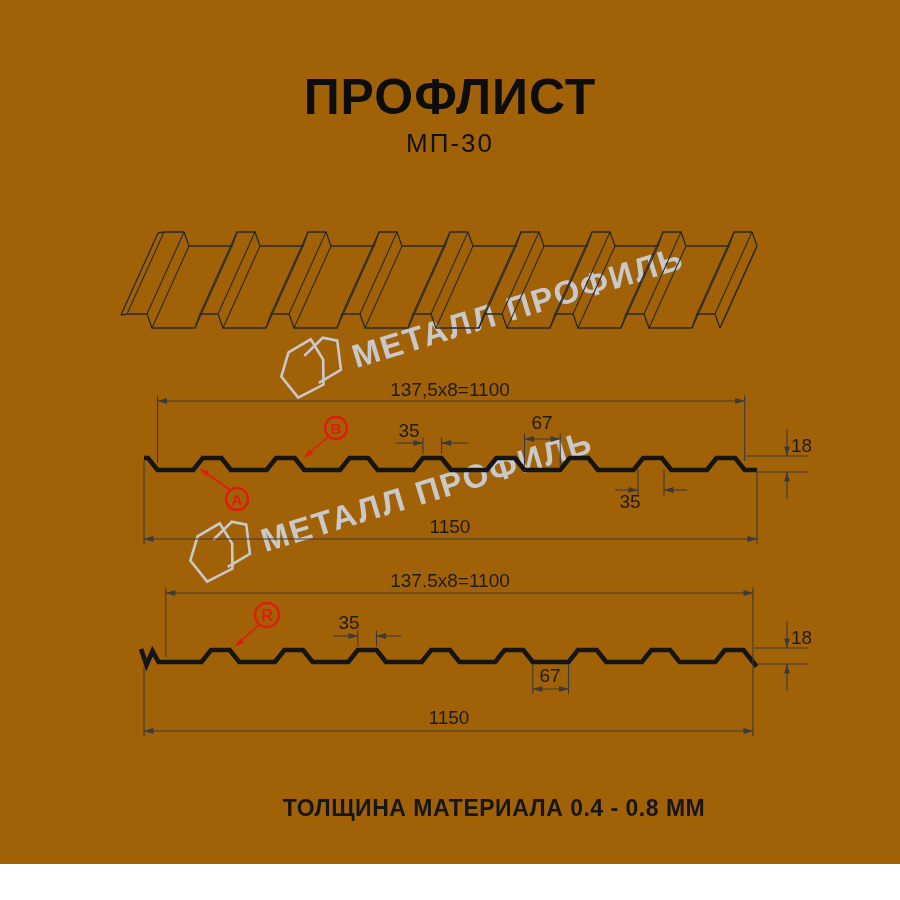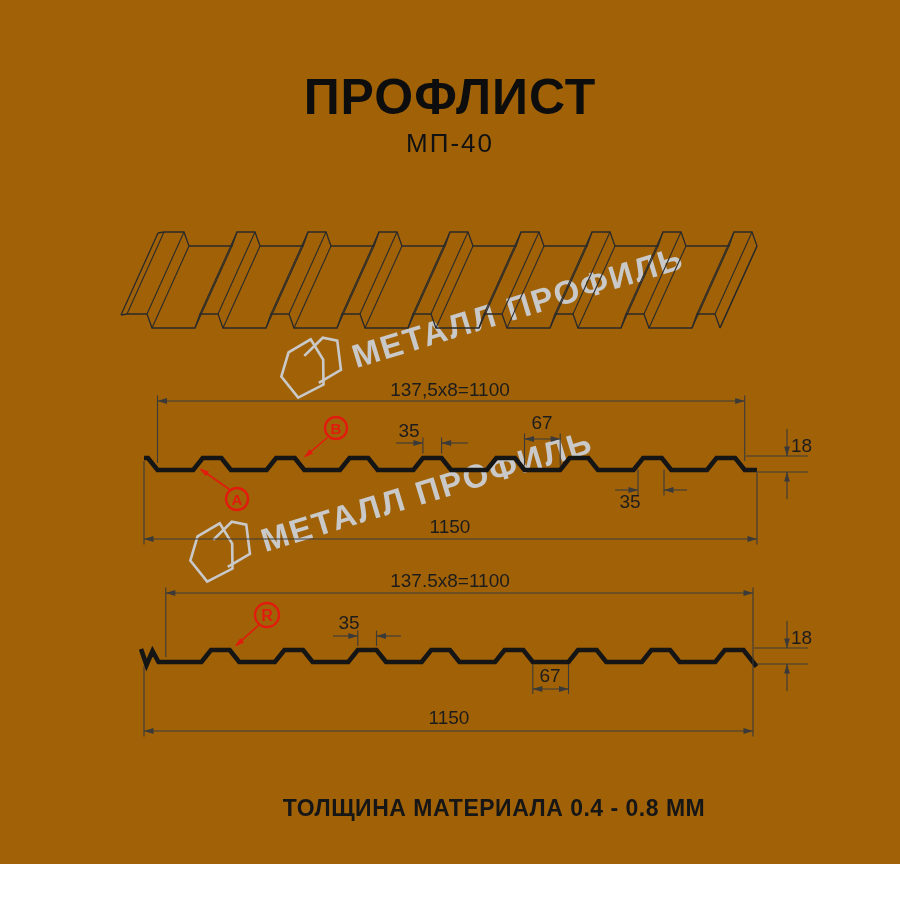--- a/index.html
+++ b/index.html
@@ -17,21 +17,21 @@
   text.wm{font-size:33px;font-weight:700;letter-spacing:2px;
           font-family:"Liberation Sans",sans-serif;}
   .wm-stroke{fill:none;stroke-width:2.6px;}
 </style>
 </head>
 <body>
 
 <div class="stage">
 
   <div class="title">ПРОФЛИСТ</div>
-  <div class="subtitle">МП-40</div>
+  <div class="subtitle">МП-30</div>
 
   <svg class="draw" width="900" height="900" viewBox="0 0 900 900">
 
     <g transform="translate(287,402) rotate(-17)">
       <g>
         <path class="wm-stroke" stroke="#c9c9c9" d="M2,-26 L16,-47 L41,-53 L47,-30 L40,-6 L12,-1 Z"></path>
         <path class="wm-stroke" stroke="#c9c9c9" d="M30,-39 L53,-51 L66,-44 L61,-15 L36,-9"></path>
       </g>
       <text class="wm" x="76" y="-12" fill="#c9c9c9">МЕТАЛЛ ПРОФИЛЬ</text>
     </g>

